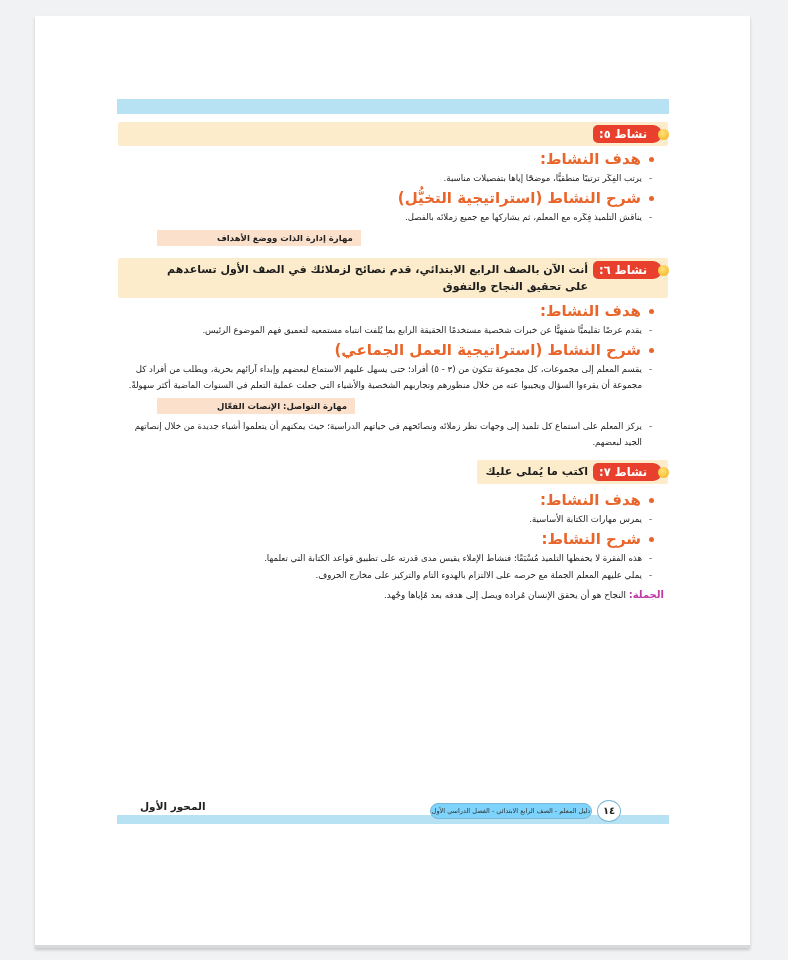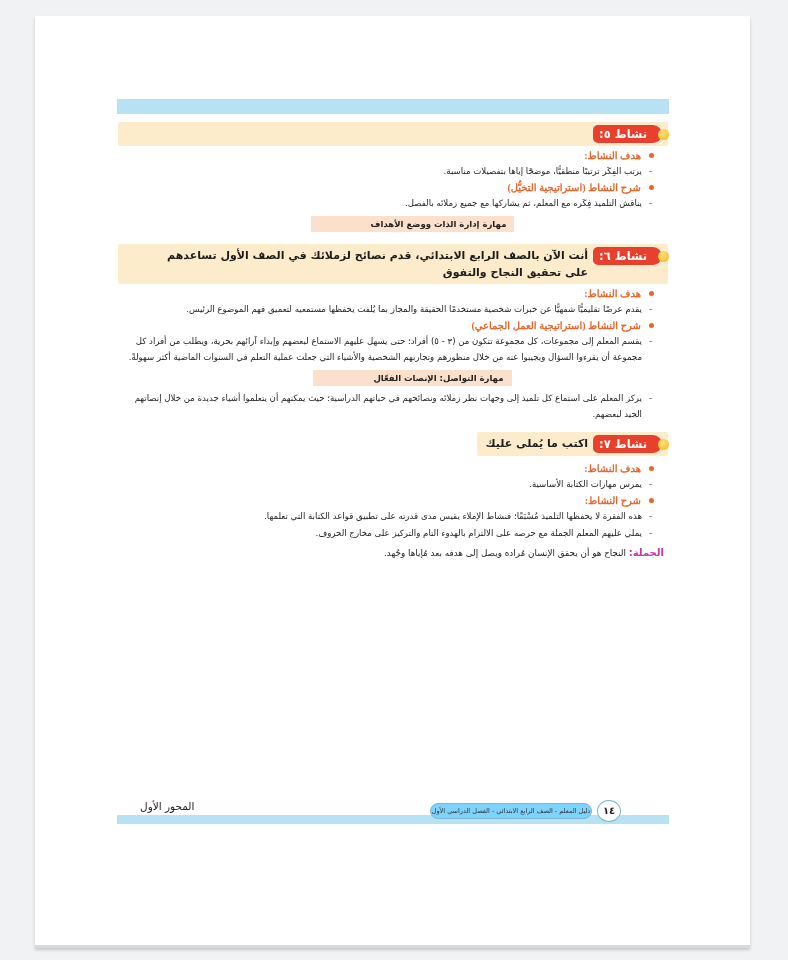--- a/index.html
+++ b/index.html
@@ -33,46 +33,46 @@
     padding: 2px 13px 2px 6px; border-radius: 5px 9px 9px 5px; margin-left: 5px;
     position: relative;
   }
   .badge .dot {
     width: 11px; height: 11px; border-radius: 50%;
     background: radial-gradient(circle at 40% 35%, #ffe27a, #f3b21b);
     margin-left: 3px; margin-right: -12px; position: relative; right: -8px;
   }
   .activity-title { font-weight: bold; font-size: 11px; line-height: 17px; color: #1c1c1c; }
   .section-h {
-    color: #e8662b; font-weight: bold; font-size: 10px; margin: 3px 14px 2px 0;
-    display: flex; align-items: center; font-family: Liberation Serif, serif;
+    color: #e8662b; font-weight: bold; font-size: 15px; margin: 3px 14px 2px 0;
+    display: flex; align-items: center;
   }
   .section-h::before {
     content: ""; width: 5px; height: 5px; border-radius: 50%; background: #e8662b;
     display: inline-block; margin-left: 8px;
   }
   .item {
     font-size: 8.6px; line-height: 16px; margin: 0 26px 1px 8px; position: relative;
   }
   .item::before {
     content: "-"; position: absolute; right: -10px; top: 0; color: #444;
   }
   .skill {
     display: inline-block; background: #fbe0cc; font-size: 8.5px; font-weight: bold;
     padding: 3px 8px 3px 60px; margin: 3px 0 4px 0; color: #222;
   }
-  .skill-wrap { text-align: center; direction: ltr; padding-left: 39px; }
+  .skill-wrap { text-align: left; direction: ltr; padding-left: 39px; }
   .sentence { font-size: 8.8px; line-height: 16px; margin-top: 4px; margin-right: 4px; }
   .sentence .lbl { color: #c03aa6; font-weight: bold; font-size: 10px; }
   .footer-bar {
     position: absolute; left: 117px; top: 815px; width: 552px; height: 9px;
     background: #b6e2f4;
   }
   .footer-axis {
-    position: absolute; left: 140px; top: 800px; font-weight: normal; font-size: 10.5px;
+    position: absolute; left: 140px; top: 800px; font-weight: bold; font-size: 10.5px;
     direction: rtl; color: #222;
   }
   .footer-guide {
     position: absolute; left: 430px; top: 803px; height: 14px; width: 160px;
     border: 1px solid #7ab8d6; border-radius: 8px; background: #7dd3fc;
     font-size: 6.5px; line-height: 14px; text-align: center; direction: rtl; color: #333;
   }
   .page-num {
     position: absolute; left: 597px; top: 800px; width: 22px; height: 20px;
     border: 1.5px solid #7ab8d6; border-radius: 50%; background: #fff;
@@ -100,21 +100,21 @@
   <div class="skill-wrap"><span class="skill" style="margin-left:0;direction:rtl;margin-right:0;">مهارة إدارة الذات ووضع الأهداف</span></div>
 
   <div class="activity-head" style="margin-top:8px; padding-left:40px;">
     <span class="badge">
         <span class="dot"></span>
         <span>نشاط ٦:</span>
       </span>
     <span class="activity-title">أنت الآن بالصف الرابع الابتدائي، قدم نصائح لزملائك في الصف الأول تساعدهم على تحقيق النجاح والتفوق</span>
   </div>
   <div class="section-h">هدف النشاط:</div>
-  <div class="item">يقدم عرضًا تقليميًّا شفهيًّا عن خبرات شخصية مستخدمًا الحقيقة والمجاز بما يُلفت يحفظها مستمعيه لتعميق فهم الموضوع الرئيس.</div>
+  <div class="item">يقدم عرضًا تقليميًّا شفهيًّا عن خبرات شخصية مستخدمًا الحقيقة الرابع بما يُلفت انتباه مستمعيه لتعميق فهم الموضوع الرئيس.</div>
   <div class="section-h">شرح النشاط (استراتيجية العمل الجماعي)</div>
   <div class="item">يقسم المعلم إلى مجموعات، كل مجموعة تتكون من (٣ - ٥) أفراد؛ حتى يسهل عليهم الاستماع لبعضهم وإبداء آرائهم بحرية، ويطلب من أفراد كل مجموعة أن يقرءوا السؤال ويجيبوا عنه من خلال منظورهم وتجاربهم الشخصية والأشياء التي جعلت عملية التعلم في السنوات الماضية أكثر سهولةً.</div>
   <div class="skill-wrap"><span class="skill" style="direction:rtl;">مهارة التواصل: الإنصات الفعّال</span></div>
   <div class="item">يركز المعلم على استماع كل تلميذ إلى وجهات نظر زملائه ونصائحهم في حياتهم الدراسية؛ حيث يمكنهم أن يتعلموا أشياء جديدة من خلال إنصاتهم الجيد لبعضهم.</div>
 
   <div style="margin-top:10px;">
     <div class="activity-head narrow">
       <span class="badge">
           <span class="dot"></span>
           <span>نشاط ٧:</span>

